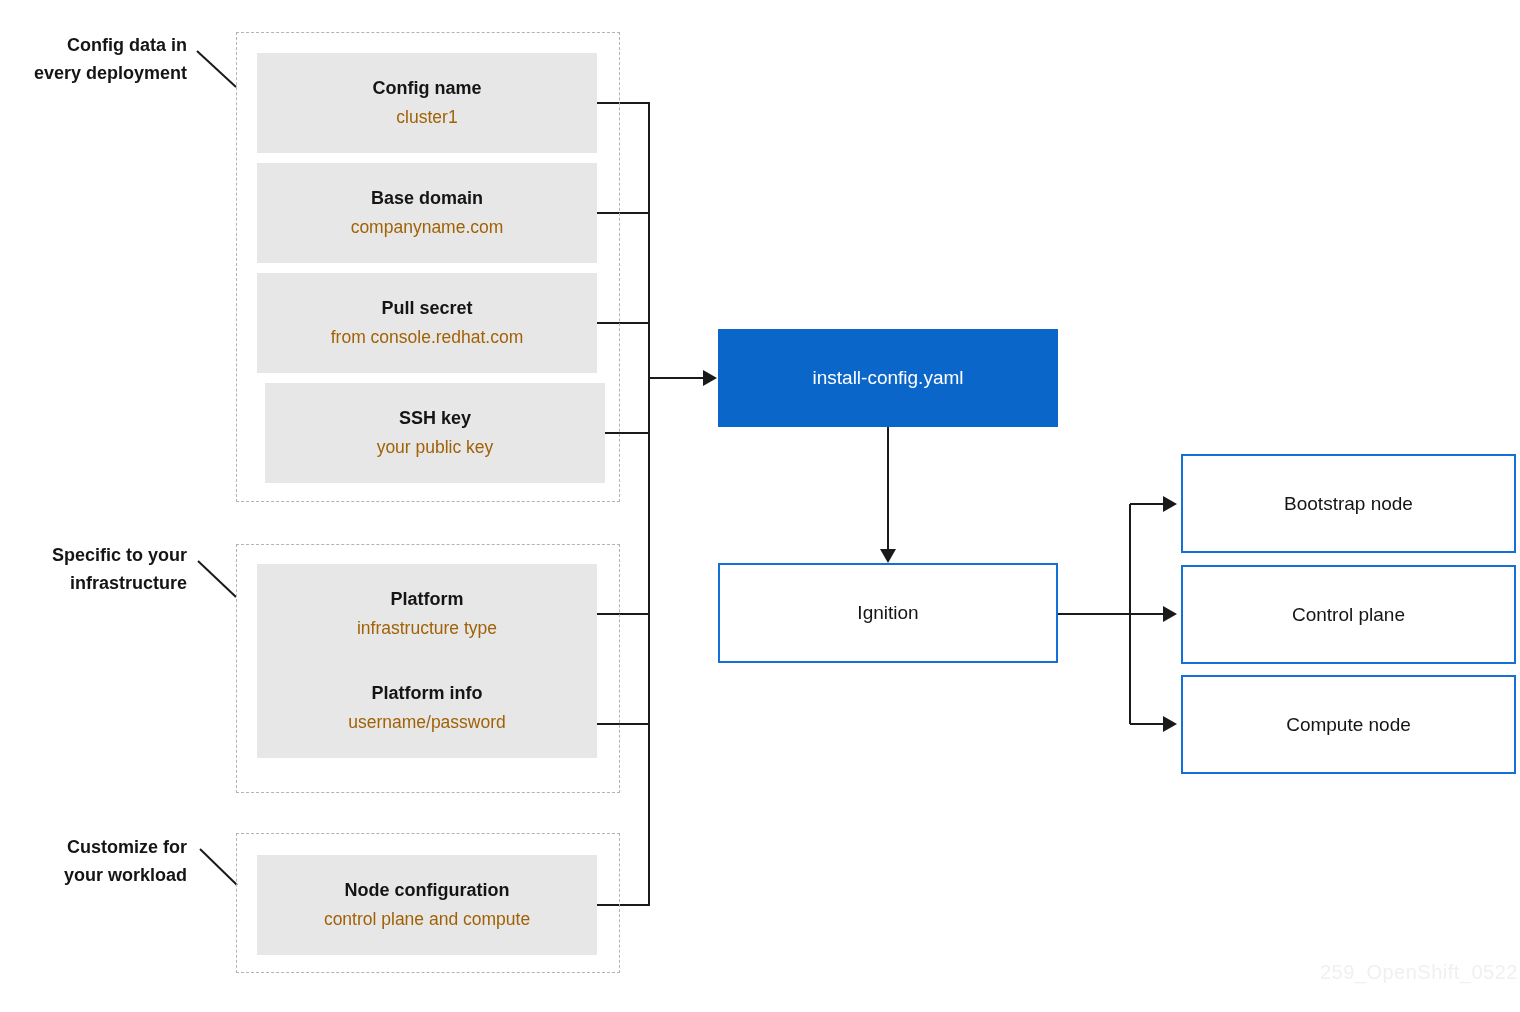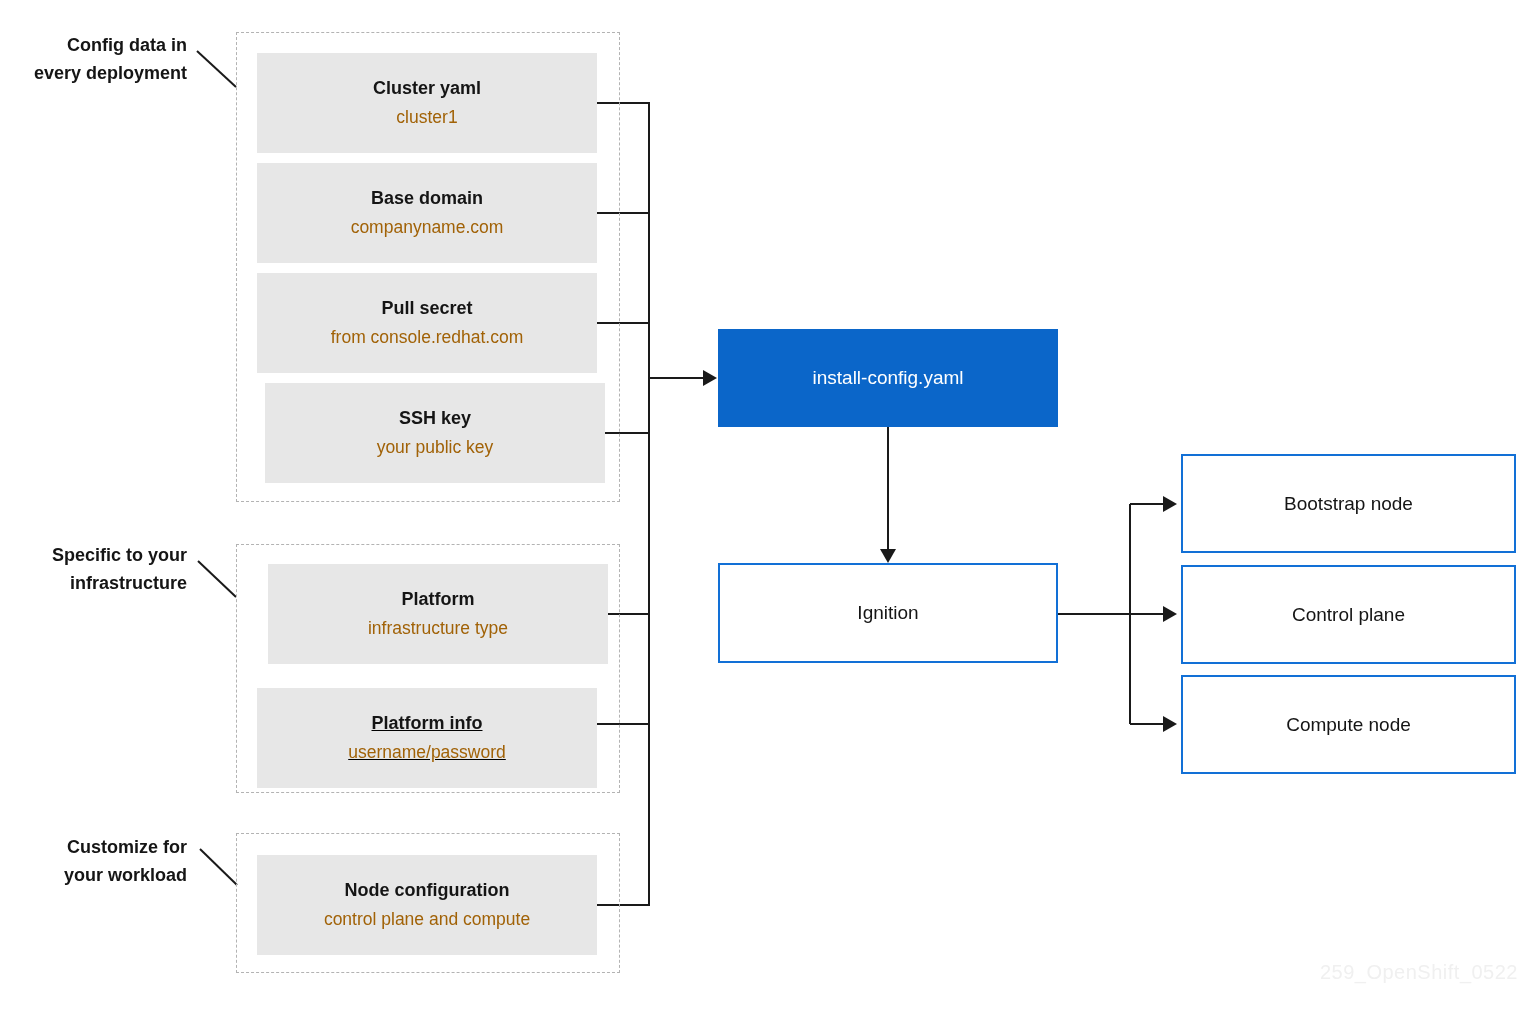--- a/index.html
+++ b/index.html
@@ -152,41 +152,41 @@
   <div class="side-label" style="right:1333px; top:833px;">
     <div>Customize for</div>
     <div>your workload</div>
   </div>
 
   <div class="group-dashed" style="left:236px; top:32px; width:384px; height:470px;"></div>
   <div class="group-dashed" style="left:236px; top:544px; width:384px; height:249px;"></div>
   <div class="group-dashed" style="left:236px; top:833px; width:384px; height:140px;"></div>
 
   <div class="item-box" style="left:257px; top:53px;">
-    <div class="item-title">Cluster yaml</div>
+    <div class="item-title">Config name</div>
     <div class="item-sub">cluster1</div>
   </div>
   <div class="item-box" style="left:257px; top:163px;">
     <div class="item-title">Base domain</div>
     <div class="item-sub">companyname.com</div>
   </div>
   <div class="item-box" style="left:257px; top:273px;">
     <div class="item-title">Pull secret</div>
     <div class="item-sub">from console.redhat.com</div>
   </div>
   <div class="item-box" style="left:257px; top:383px;margin-left:8px;">
     <div class="item-title">SSH key</div>
     <div class="item-sub">your public key</div>
   </div>
 
-  <div class="item-box" style="left:268px; top:564px;">
+  <div class="item-box" style="left:257px; top:564px;">
     <div class="item-title">Platform</div>
     <div class="item-sub">infrastructure type</div>
   </div>
-  <div class="item-box" style="left:257px; top:688px;text-decoration:underline;">
+  <div class="item-box" style="left:257px; top:658px;">
     <div class="item-title">Platform info</div>
     <div class="item-sub">username/password</div>
   </div>
 
   <div class="item-box" style="left:257px; top:855px;">
     <div class="item-title">Node configuration</div>
     <div class="item-sub">control plane and compute</div>
   </div>
 
   <div class="blue-box">

